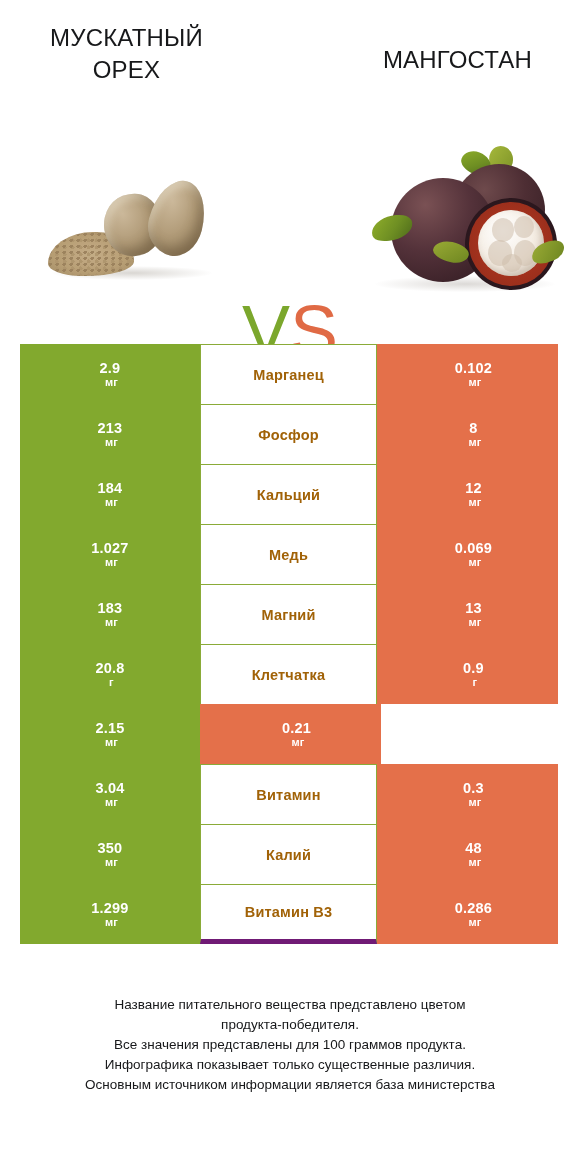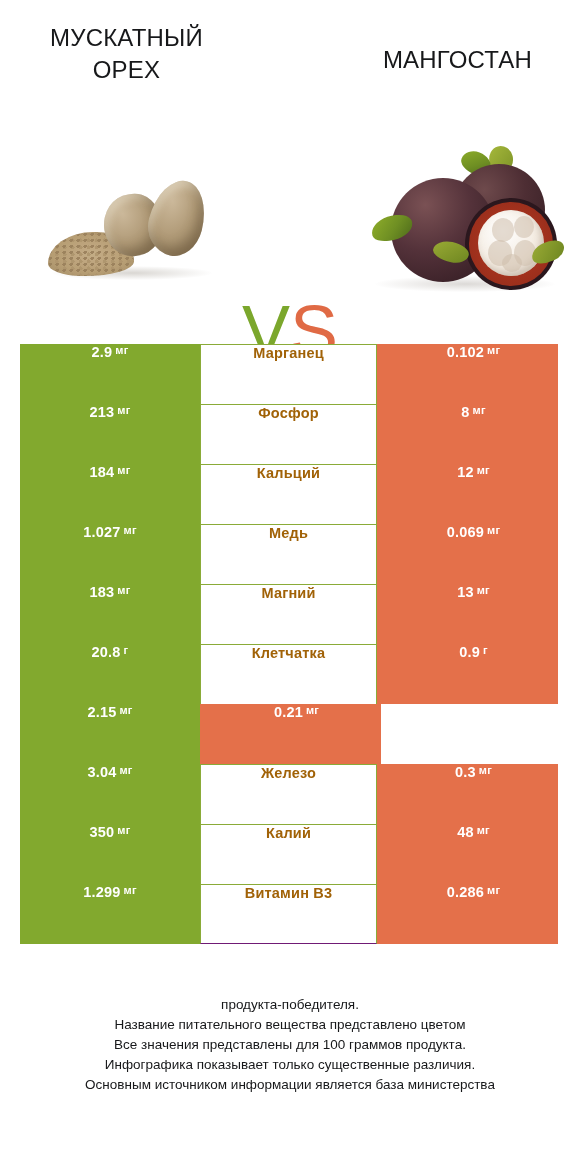--- a/index.html
+++ b/index.html
@@ -164,41 +164,42 @@
     width: 538px;
   }
   .row {
     position: relative;
     display: flex;
     height: 58px;
     margin-bottom: 2px;
   }
   .cell {
     display: flex;
-    align-items: flex-start;
+    align-items: center;
     justify-content: center;
     height: 60px;
     font-size: 14.5px;
     font-weight: bold;
     letter-spacing: .2px;
+    flex-direction: column;
   }
   .cell-left {
     width: 180px;
     background: #82a92e;
     color: #ffffff;
   }
   .cell-mid {
     width: 177px;
     background: #ffffff;
     color: #a16207;
     border-top: 1px solid #8aab38;
     border-left: 1px solid #8aab38;
     border-right: 1px solid #8aab38;
   }
-  .row:last-child .cell-mid { border-bottom: 1px solid #701a75; }
+  .row:last-child .cell-mid { border-bottom: 5px solid #701a75; }
   .cell-right {
     width: 181px;
     background: #e4704a;
     color: #ffffff;
     padding-left: 12px;
   }
   .unit { font-size: 11px; font-weight: bold; margin-left: 3px; }
 
   
   .footer {
@@ -350,21 +351,21 @@
           <span>0.21</span>
           <span class="unit">мг</span>
         </div>
       </div>
       <div class="row">
         <div class="cell cell-left">
           <span>3.04</span>
           <span class="unit">мг</span>
         </div>
         <div class="cell cell-mid">
-          <span>Железо</span>
+          <span>Витамин</span>
         </div>
         <div class="cell cell-right">
           <span>0.3</span>
           <span class="unit">мг</span>
         </div>
       </div>
       <div class="row">
         <div class="cell cell-left">
           <span>350</span>
           <span class="unit">мг</span>
@@ -386,20 +387,20 @@
           <span>Витамин B3</span>
         </div>
         <div class="cell cell-right">
           <span>0.286</span>
           <span class="unit">мг</span>
         </div>
       </div>
     </div>
 
   <div class="footer">
+    <p>Название питательного вещества представлено цветом</p>
     <p>продукта-победителя.</p>
-    <p>Название питательного вещества представлено цветом</p>
     <p>Все значения представлены для 100 граммов продукта.</p>
     <p>Инфографика показывает только существенные различия.</p>
     <p>Основным источником информации является база министерства</p>
   </div>
 
 </div>
 
 </body></html>

